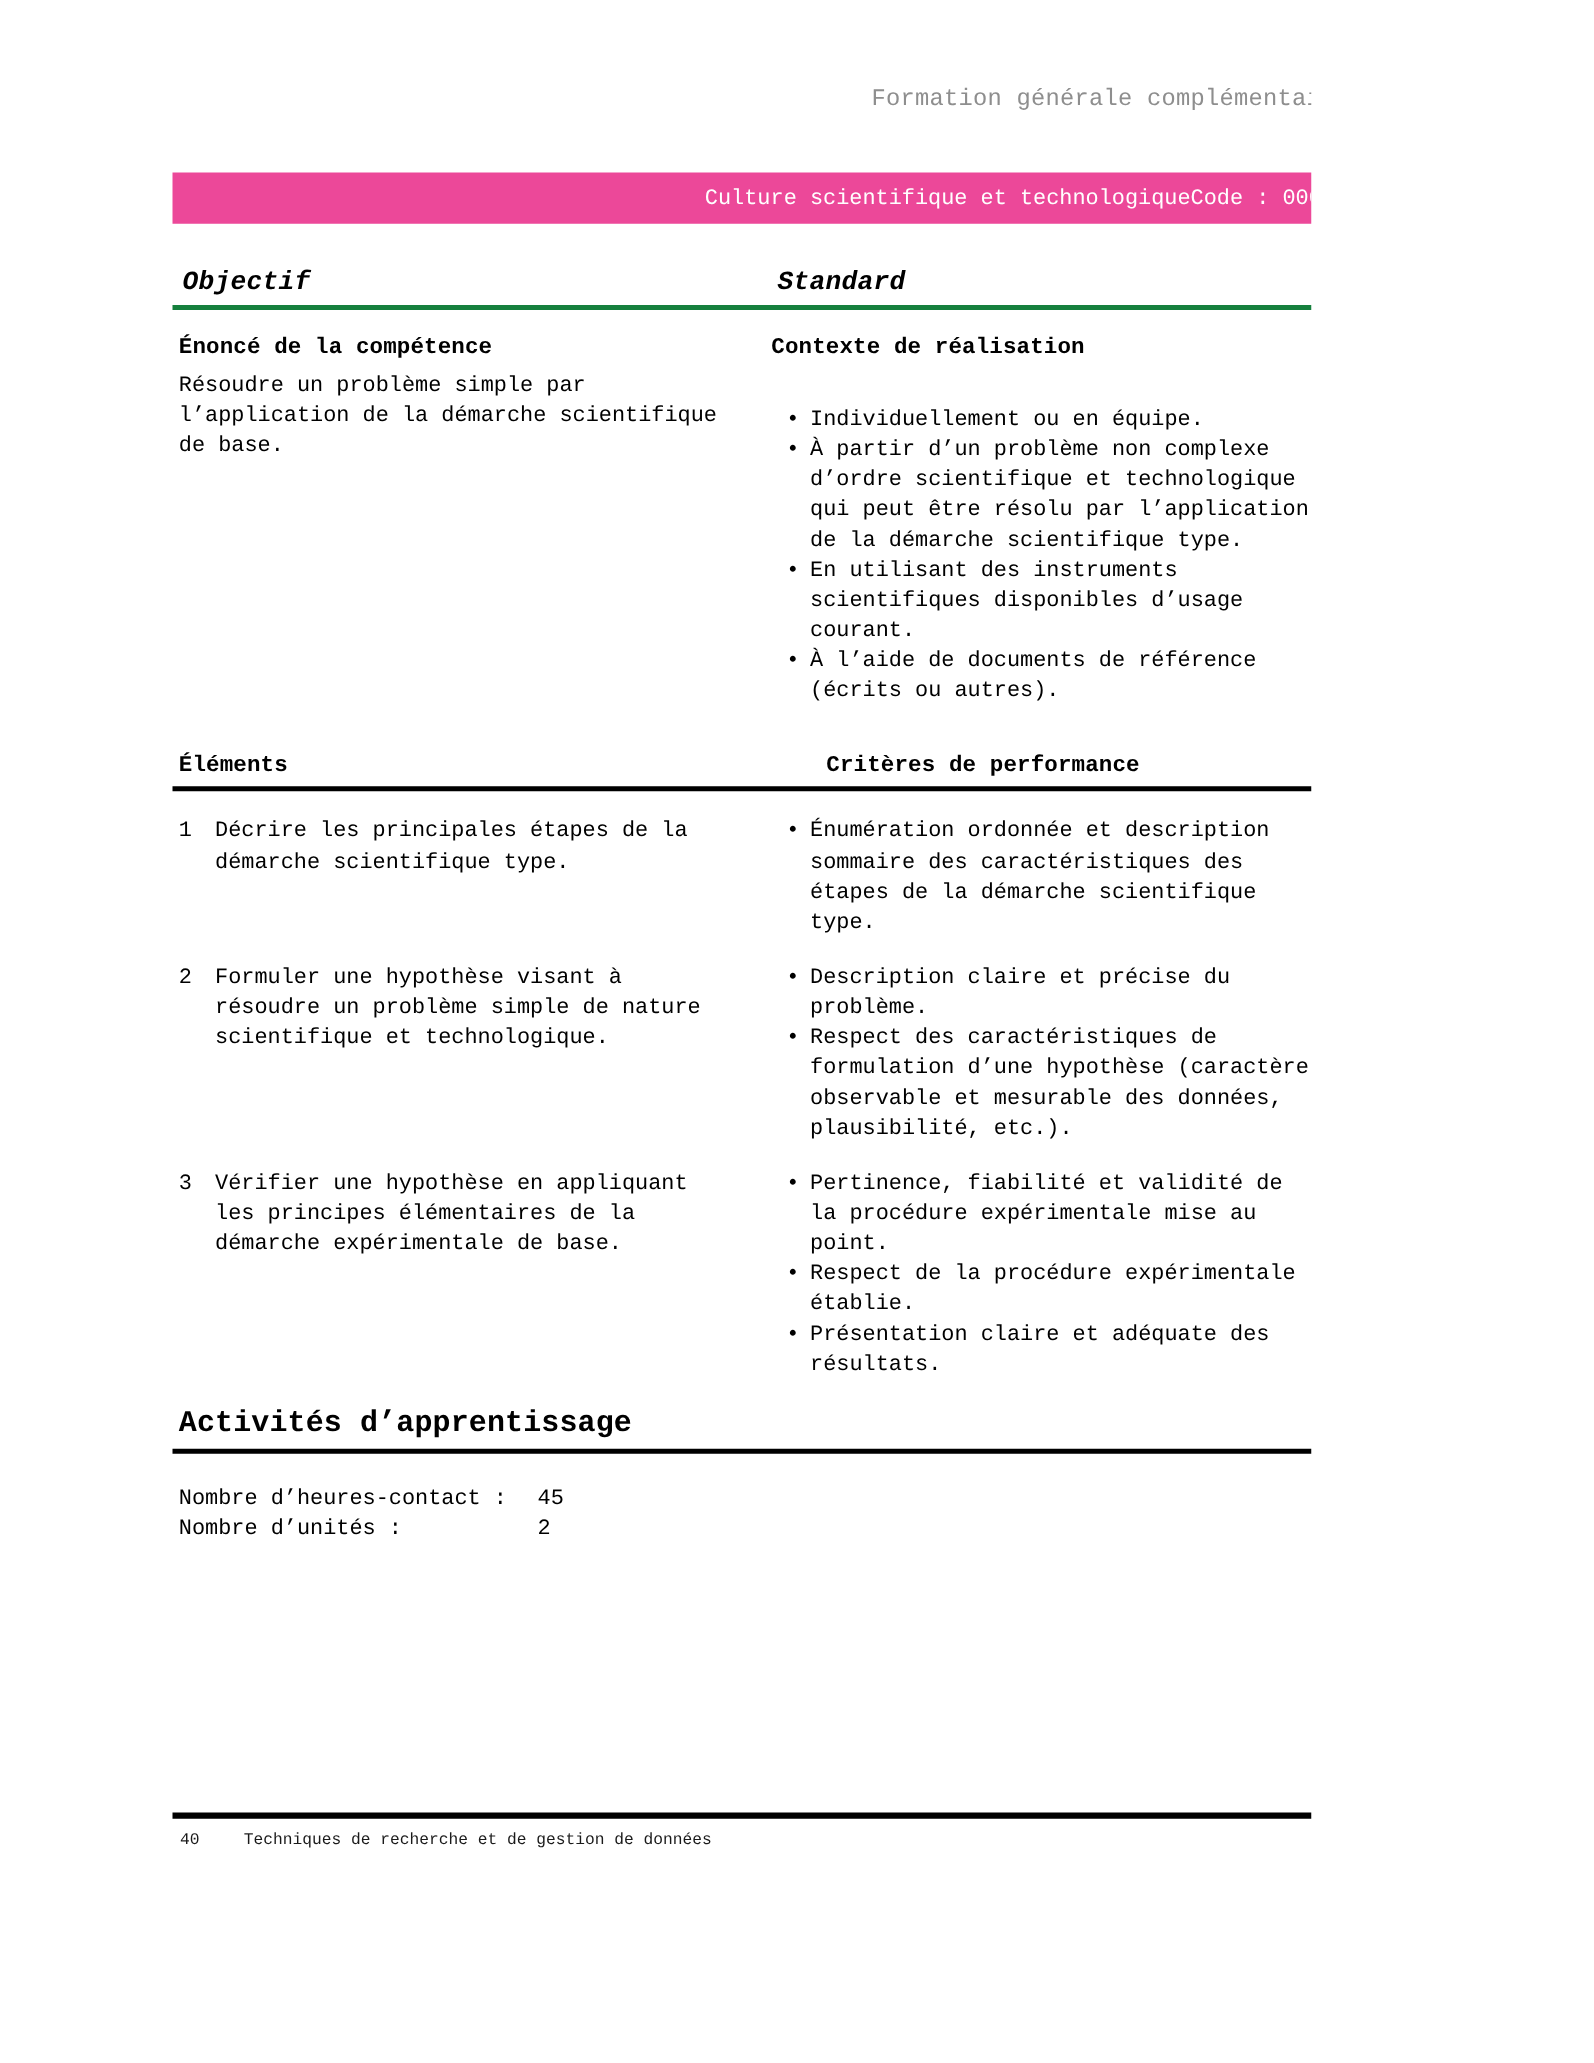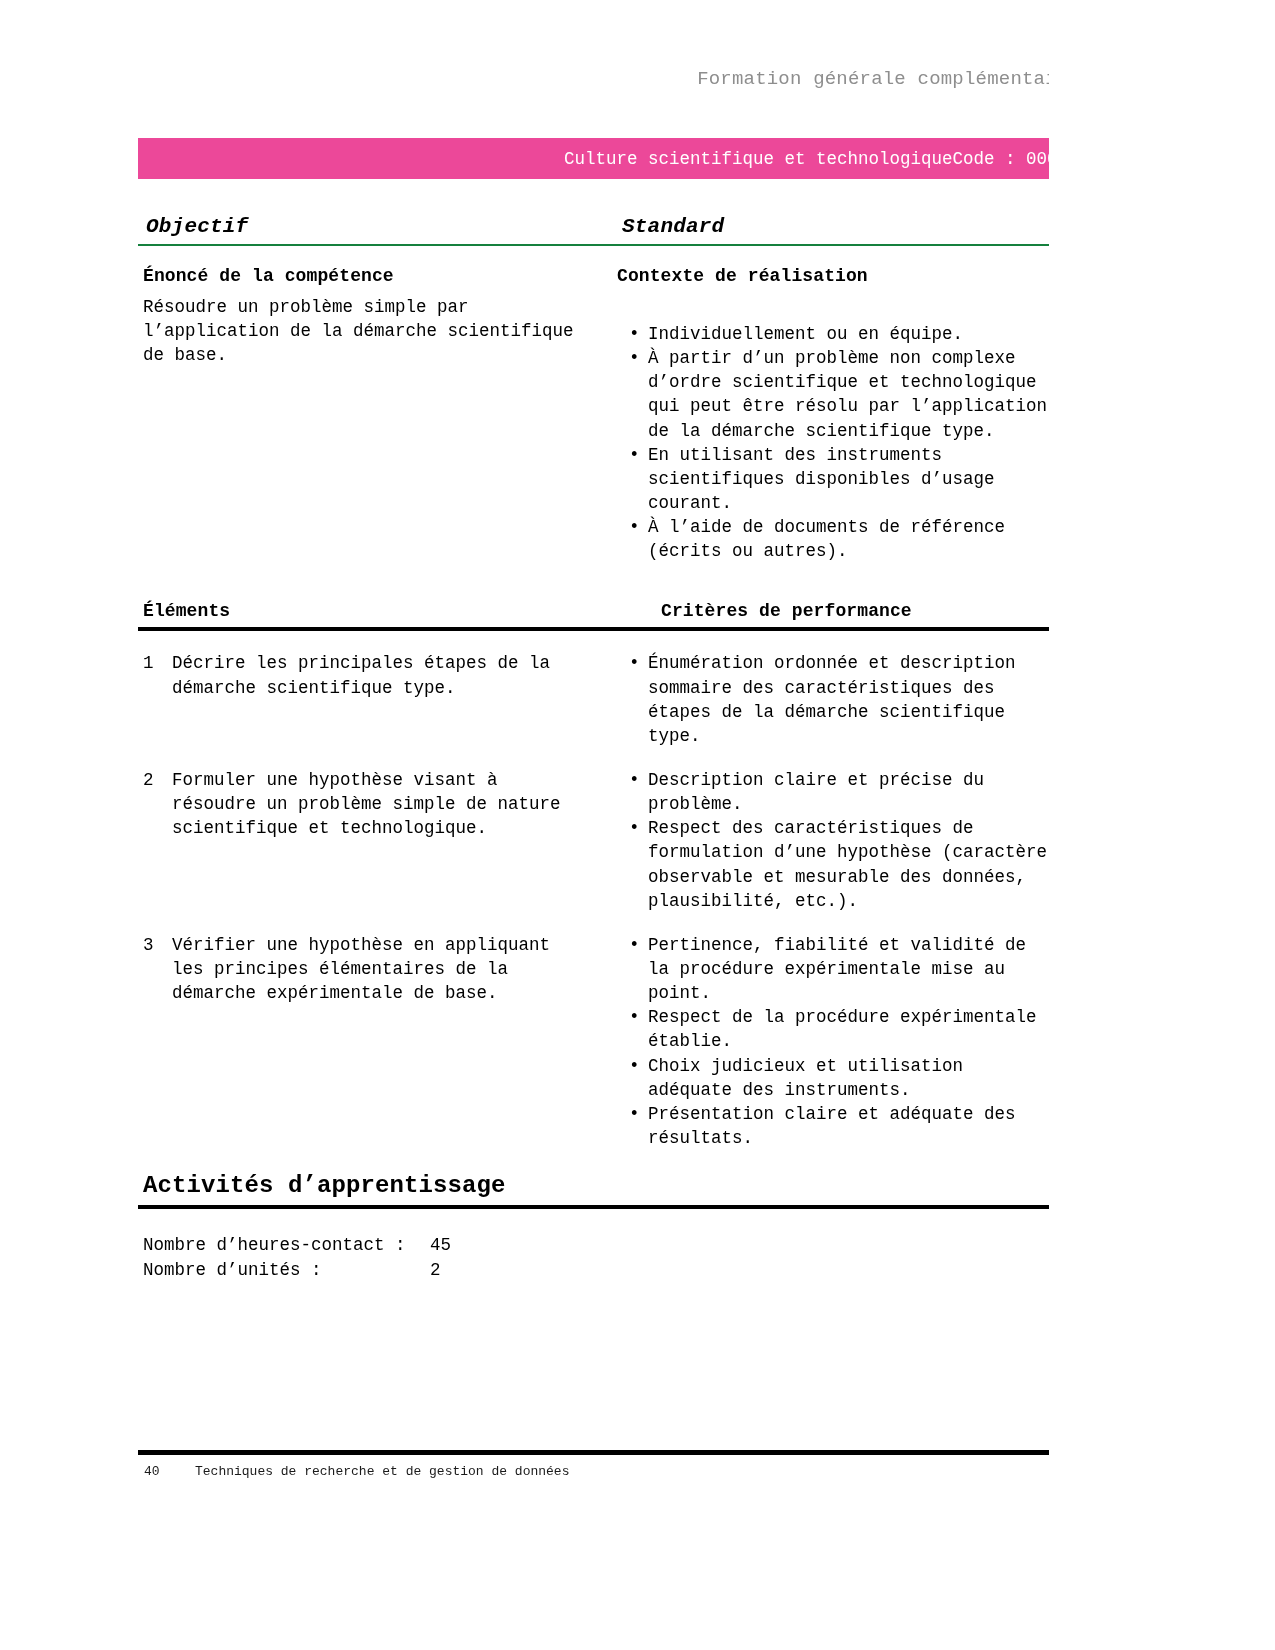--- a/index.html
+++ b/index.html
@@ -35,21 +35,21 @@
     align-items: center;
     justify-content: flex-end;
     padding: 0 12px 0 10px;
     font-size: 17.5px;
   }
   
   .obj-std-row {
     margin-top: 36px;
     display: grid;
     grid-template-columns: 479px 1fr;
-    border-bottom: 2px solid #15803d;
+    border-bottom: 4px solid #15803d;
     padding-bottom: 6px;
   }
   .obj-std-row .big-head {
     font-size: 21px;
     font-weight: bold;
     font-style: italic;
     letter-spacing: 0.2px;
   }
   .obj-std-row .big-head.left { padding-left: 8px; }
   .obj-std-row .big-head.right { padding-left: 5px; }
@@ -215,21 +215,20 @@
         <div class="col-left">
           <div class="numbered">
             <span>3</span>
             <span>Vérifier une hypothèse en appliquant les principes élémentaires de la démarche expérimentale de base.</span>
           </div>
         </div>
         <div class="col-right">
           <ul class="bullet-list crit-list">
             <li>Pertinence, fiabilité et validité de la procédure expérimentale mise au point.</li>
             <li>Respect de la procédure expérimentale établie.</li>
-            <li>Choix judicieux et utilisation adéquate des instruments.</li>
             <li>Présentation claire et adéquate des résultats.</li>
           </ul>
         </div>
       </div>
 
     </div>
 
     <div class="activities-head">
       <div class="sub-head">Activités d’apprentissage</div>
     </div>

